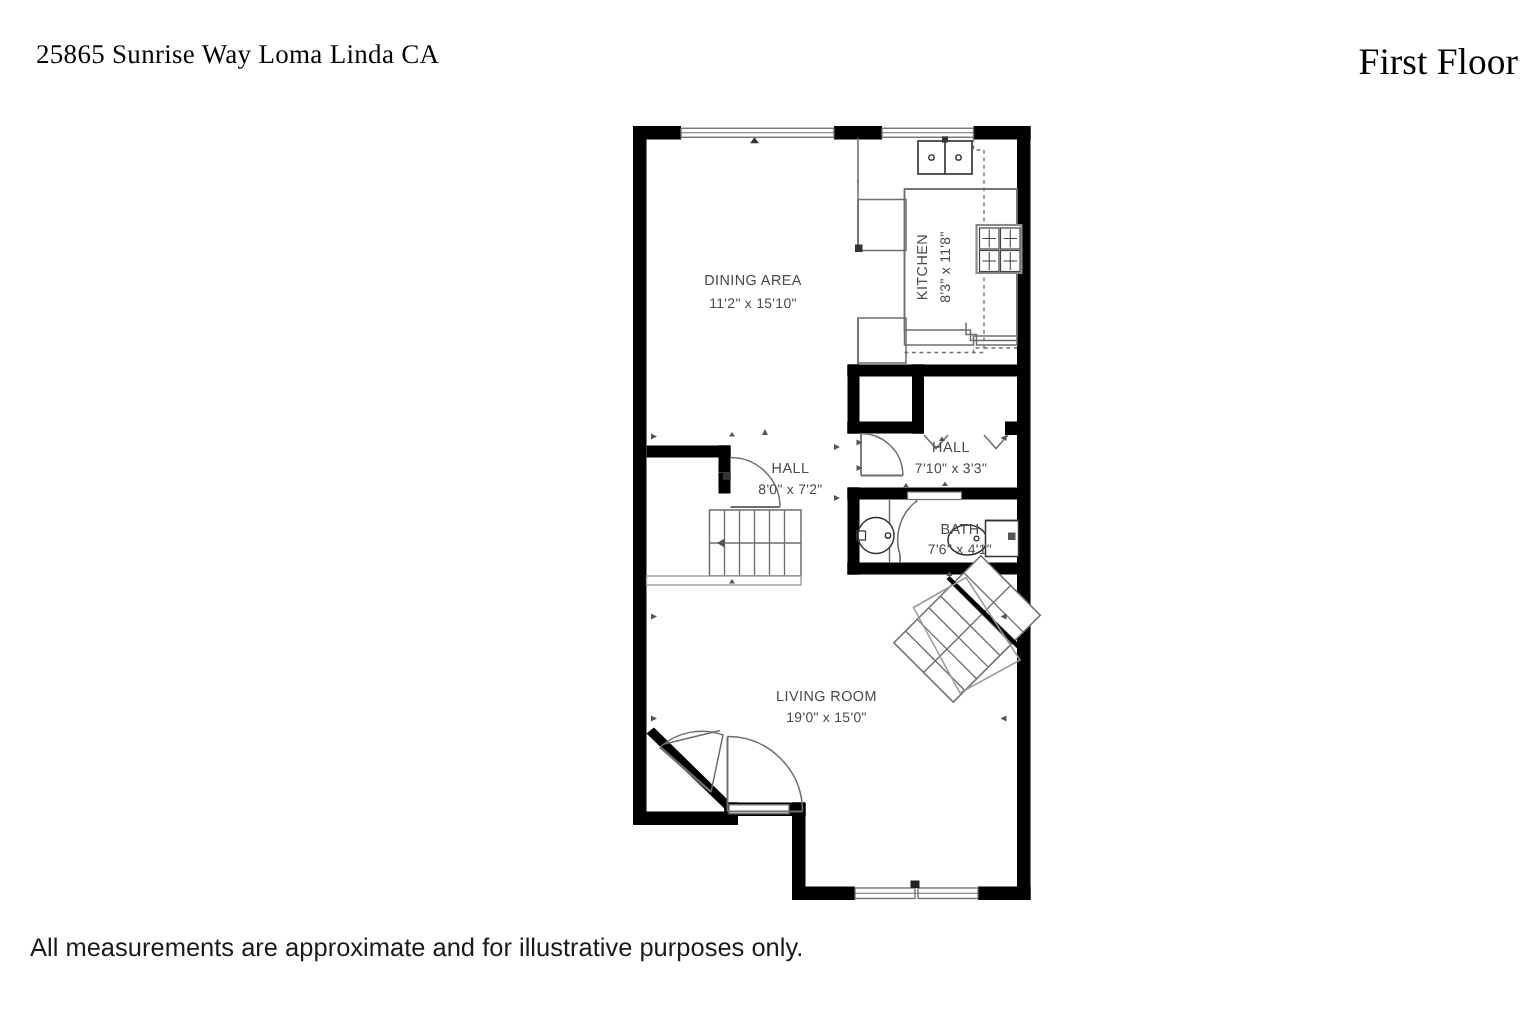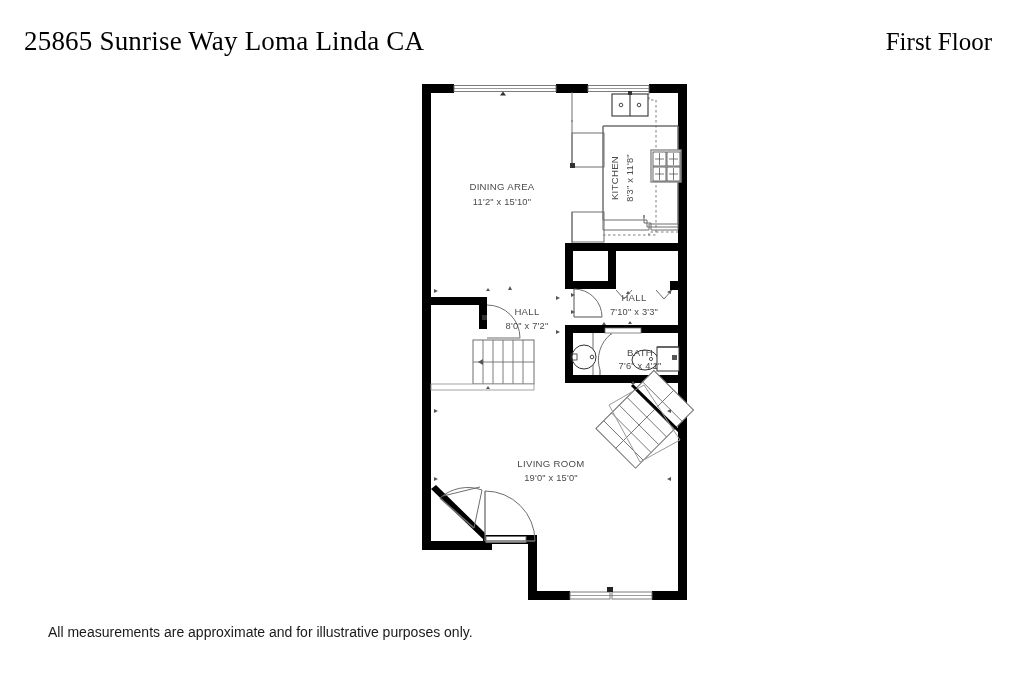--- a/index.html
+++ b/index.html
@@ -17,43 +17,42 @@
   #page {
     position: absolute;
     inset: 0;
     background: #ffffff;
   }
   .hdr-title {
     position: absolute;
     left: 24px;
     top: 26px;
     font-family: "Liberation Serif", serif;
-    font-size: 27px;
+    font-size: 18px;
     color: #000000;
     letter-spacing: 0.2px;
     white-space: nowrap;
   }
   .hdr-floor {
     position: absolute;
-    right: 32px;
+    right: 12px;
     top: 28px;
     font-family: "Liberation Serif", serif;
     font-size: 25px;
     color: #000000;
     white-space: nowrap;
   }
   .footer {
     position: absolute;
     left: 20px;
     top: 624px;
     font-family: "Liberation Sans", sans-serif;
-    font-size: 14px;
+    font-size: 17px;
     color: #1a1a1a;
     line-height: 16px;
-    margin-left: 28px;
   }
   .footer div { white-space: nowrap; }
   #plan-wrap {
     position: absolute;
     left: 0px;
     top: 0px;
     width: 1024px;
     height: 683px;
     padding-left: 44px;
   }

